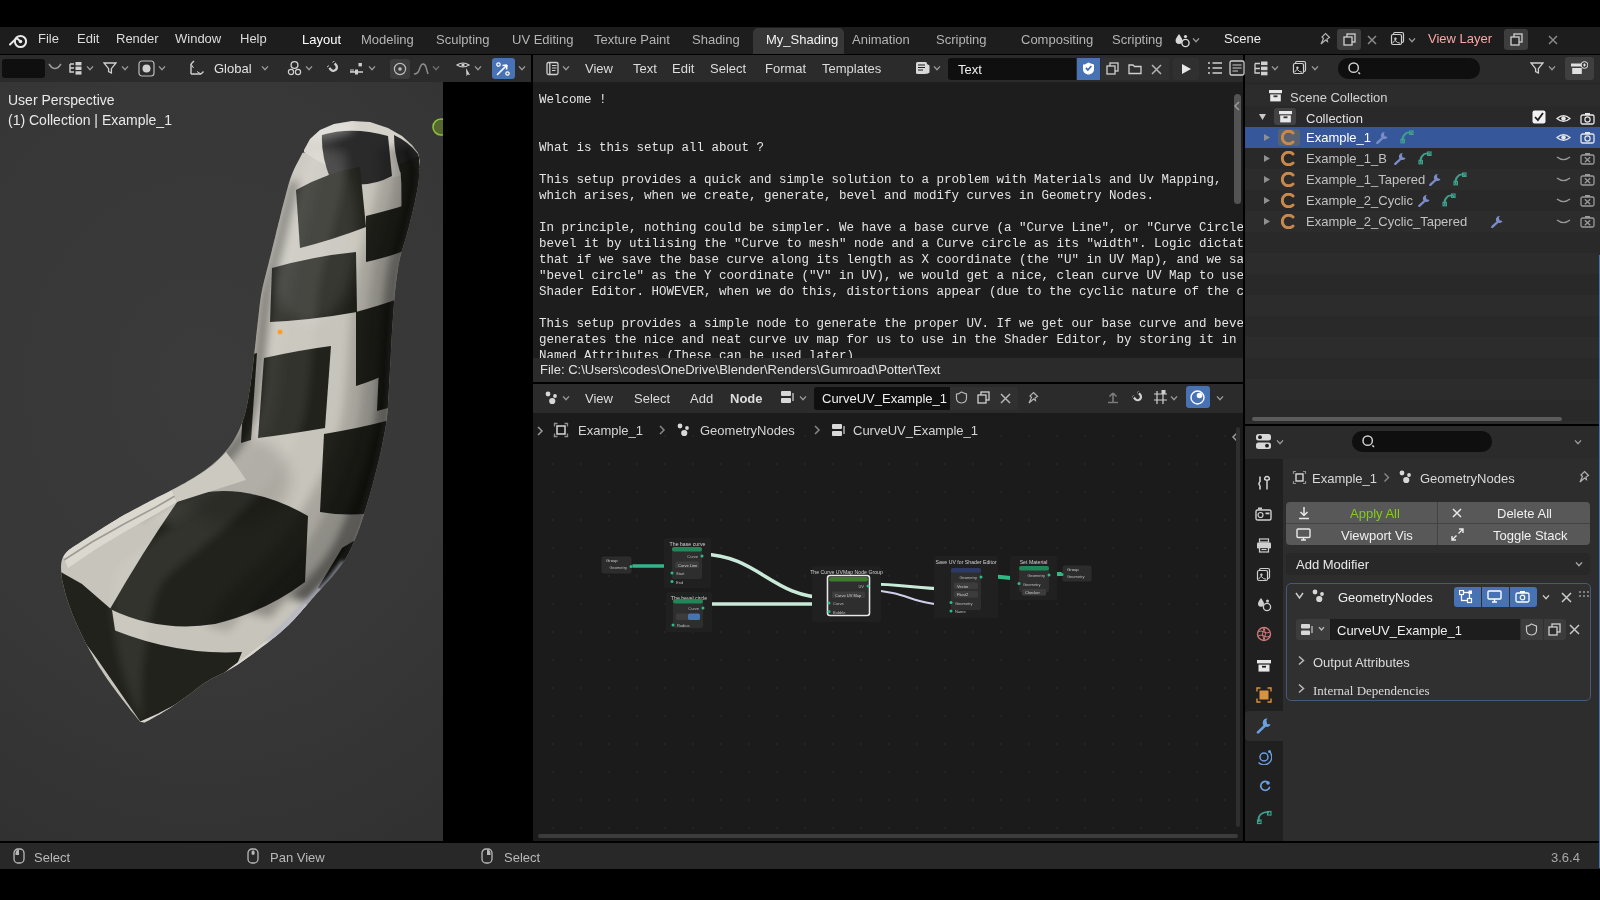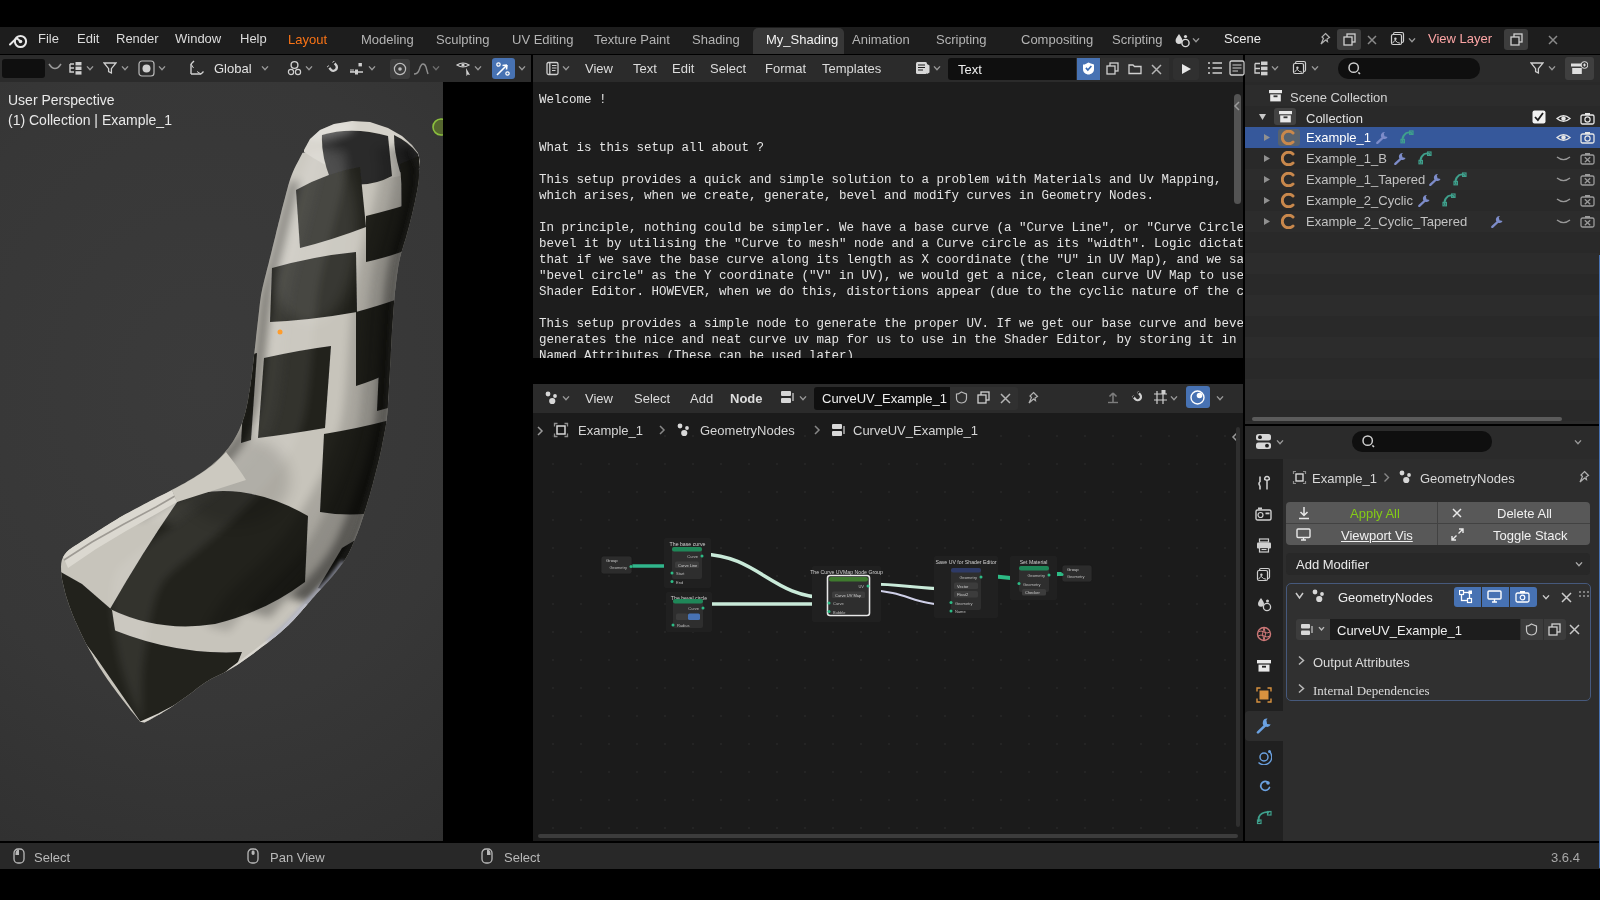--- a/index.html
+++ b/index.html
@@ -13,21 +13,21 @@
 <svg class="abs" style="left:9px;top:31px;" width="20" height="18" viewBox="0 0 20 18">
       <circle cx="11.5" cy="10.5" r="5.6" fill="none" stroke="#e8e8e8" stroke-width="2"></circle>
       <circle cx="11.5" cy="10.5" r="1.8" fill="#e8e8e8"></circle>
       <path d="M1 13.5 L7.6 7 L10.2 9.2" fill="none" stroke="#e8e8e8" stroke-width="2" stroke-linecap="round"></path>
     </svg>
 <div class="abs t13" style="left:38px;top:32px;color:#dcdcdc;">File</div>
 <div class="abs t13" style="left:77px;top:32px;color:#dcdcdc;">Edit</div>
 <div class="abs t13" style="left:116px;top:32px;color:#dcdcdc;">Render</div>
 <div class="abs t13" style="left:175px;top:32px;color:#dcdcdc;">Window</div>
 <div class="abs t13" style="left:240px;top:32px;color:#dcdcdc;">Help</div>
-<div class="abs t13" style="left:288px;top:33px;color:#f97316;">Layout</div>
+<div class="abs t13" style="left:302px;top:33px;color:#ffffff;">Layout</div>
 <div class="abs t13" style="left:361px;top:33px;color:#b4b4b4;">Modeling</div>
 <div class="abs t13" style="left:436px;top:33px;color:#b4b4b4;">Sculpting</div>
 <div class="abs t13" style="left:512px;top:33px;color:#b4b4b4;">UV Editing</div>
 <div class="abs t13" style="left:594px;top:33px;color:#b4b4b4;">Texture Paint</div>
 <div class="abs t13" style="left:692px;top:33px;color:#b4b4b4;">Shading</div>
 <div class="abs t13" style="left:852px;top:33px;color:#b4b4b4;">Animation</div>
 <div class="abs t13" style="left:936px;top:33px;color:#b4b4b4;">Scripting</div>
 <div class="abs t13" style="left:1021px;top:33px;color:#b4b4b4;">Compositing</div>
 <div class="abs t13" style="left:1112px;top:33px;color:#b4b4b4;">Scripting</div>
 <div class="abs" style="left:753px;top:28px;width:91px;height:26px;background:#373737;border-radius:5px 5px 0 0;"></div>
@@ -328,20 +328,23 @@
 Shader Editor. HOWEVER, when we do this, distortions appear (due to the cyclic nature of the c
 
 This setup provides a simple node to generate the proper UV. If we get our base curve and bevel
 generates the nice and neat curve uv map for us to use in the Shader Editor, by storing it in
 Named Attributes (These can be used later)</pre>
 <div class="abs" style="left:701px;top:12px;width:7px;height:110px;background:#535353;border-radius:3.5px;"></div>
 <svg class="abs" style="left:699px;top:18px;" width="10" height="12" viewBox="0 0 10 12">
         <path d="M7 2 L3 6 L7 10" fill="none" stroke="#9a9a9a" stroke-width="1.5"></path>
       </svg>
 </div>
+<div class="abs" style="left:533px;top:358px;width:710px;height:24px;background:#2b2b2b;">
+      <span class="abs t13" style="left:7px;top:5px;color:#e2e2e2;">File: C:\Users\codes\OneDrive\Blender\Renders\Gumroad\Potter\Text</span>
+    </div>
 <div class="abs hdr" style="left:533px;top:384px;width:710px;height:29px;"></div>
 <svg class="abs" style="left:544px;top:390px;" width="15" height="15" viewBox="0 0 15 15">
       <circle cx="4" cy="4" r="2.4" fill="#d8d8d8"></circle>
       <circle cx="11" cy="6.0" r="1.9" fill="#d8d8d8"></circle>
       <circle cx="8.25" cy="11" r="3.1" fill="#d8d8d8"></circle>
     </svg>
 <svg class="abs" style="left:562px;top:394px;" width="8" height="8" viewBox="0 0 8 8">
       <path d="M1 2.4 L4.0 5.76 L7 2.4" fill="none" stroke="#999" stroke-width="1.4"></path>
     </svg>
 <div class="abs t13" style="left:585px;top:392px;color:#dcdcdc;">View</div>
@@ -810,21 +813,21 @@
       </svg>
 <svg class="abs" style="left:51px;top:69px;" width="15" height="13" viewBox="0 0 15 13">
         <rect x="1" y="1" width="13" height="8.5" rx="1" fill="none" stroke="#e8e8e8" stroke-width="1.4"></rect>
         <path d="M5 12 H10 M7.5 9.5 V12" stroke="#e8e8e8" stroke-width="1.4"></path>
       </svg>
 <svg class="abs" style="left:206px;top:69px;" width="13" height="13" viewBox="0 0 13 13">
         <path d="M8 1 H12 V5 M12 1 L7.5 5.5 M5 12 H1 V8 M1 12 L5.5 7.5" fill="none" stroke="#e8e8e8" stroke-width="1.4"></path>
       </svg>
 <div class="abs t13" style="left:105px;top:48px;color:#84cc16;">Apply All</div>
 <div class="abs t13" style="left:252px;top:48px;color:#f0f0f0;">Delete All</div>
-<div class="abs t13" style="left:96px;top:70px;color:#f0f0f0;text-decoration:underline;">Viewport Vis</div>
+<div class="abs t13" style="left:96px;top:70px;color:#f0f0f0;">Viewport Vis</div>
 <div class="abs t13" style="left:248px;top:70px;color:#f0f0f0;">Toggle Stack</div>
 <div class="abs" style="left:41px;top:94px;width:304px;height:22px;background:#282828;border-radius:4px;"></div>
 <div class="abs t13" style="left:51px;top:99px;color:#e8e8e8;">Add Modifier</div>
 <svg class="abs" style="left:330px;top:101px;" width="8" height="8" viewBox="0 0 8 8">
         <path d="M1 2.4 L4.0 5.76 L7 2.4" fill="none" stroke="#aaa" stroke-width="1.4"></path>
       </svg>
 <div class="abs" style="left:41px;top:124px;width:305px;height:118px;background:#303030;border:1px solid #46597c;border-radius:5px;"></div>
 <svg class="abs" style="left:49px;top:131px;" width="11" height="11" viewBox="0 0 11 11">
         <path d="M2 3 L5.5 8 L9 3" fill="none" stroke="#ccc" stroke-width="1.5"></path>
       </svg>

